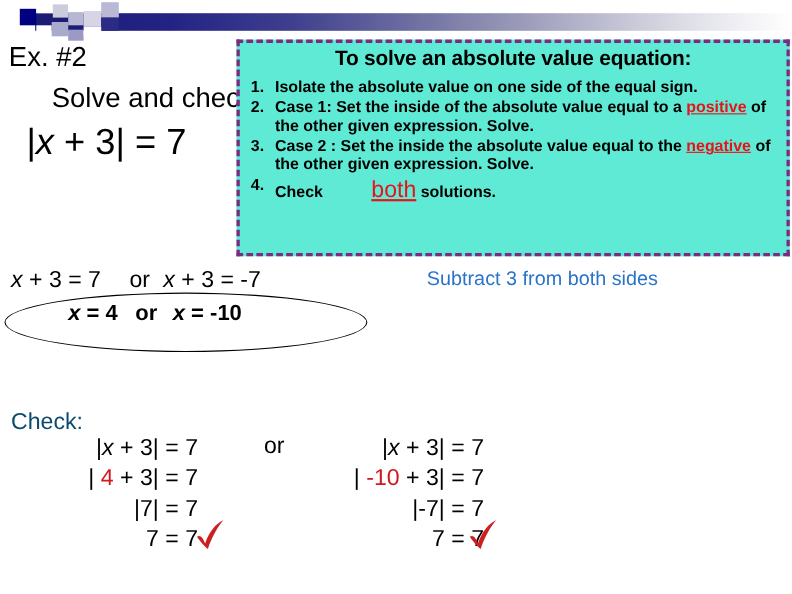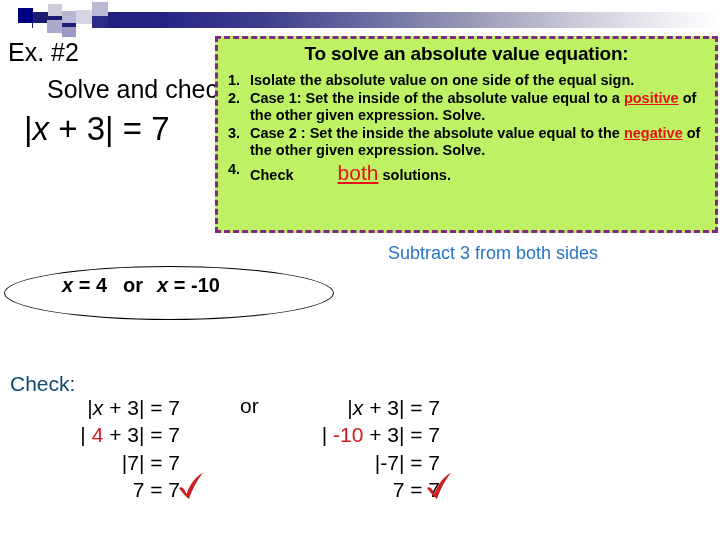--- a/index.html
+++ b/index.html
@@ -82,21 +82,21 @@
 
   
   .steps-box {
     position: absolute;
     left: 215px;
     top: 36px;
     width: 503px;
     height: 197px;
     border: 3px dashed #7d2a80;
     box-sizing: border-box;
-    background: #bef264;
+    background: #5eead4;
   }
   .steps-title {
     position: absolute;
     left: 0; right: 0;
     top: 4px;
     text-align: center;
     font-size: 19px;
     font-weight: bold;
     color: #000000;
     letter-spacing: -0.2px;
@@ -269,20 +269,23 @@
       </div>
 
       <div class="step-row">
         <div class="step-num">4.</div>
         <div class="step-txt"><span>Check </span><span class="hl-both">both</span><span> solutions.</span></div>
       </div>
 
     </div>
   </div>
 
+  <div class="work-line1">
+    <span class="ital">x</span><span> + 3 = 7</span><span class="sp-a"></span><span>or</span><span class="sp-b"></span><span class="ital">x</span><span> + 3 = -7</span>
+  </div>
 
   <div class="ellipse"></div>
 
   <div class="answer-line">
     <span class="ital">x</span><span> = 4</span><span class="sp-c"></span><span>or</span><span class="sp-d"></span><span class="ital">x</span><span> = -10</span>
   </div>
 
   <div class="side-note">Subtract 3 from both sides</div>
 
   <div class="check-label">Check:</div>

